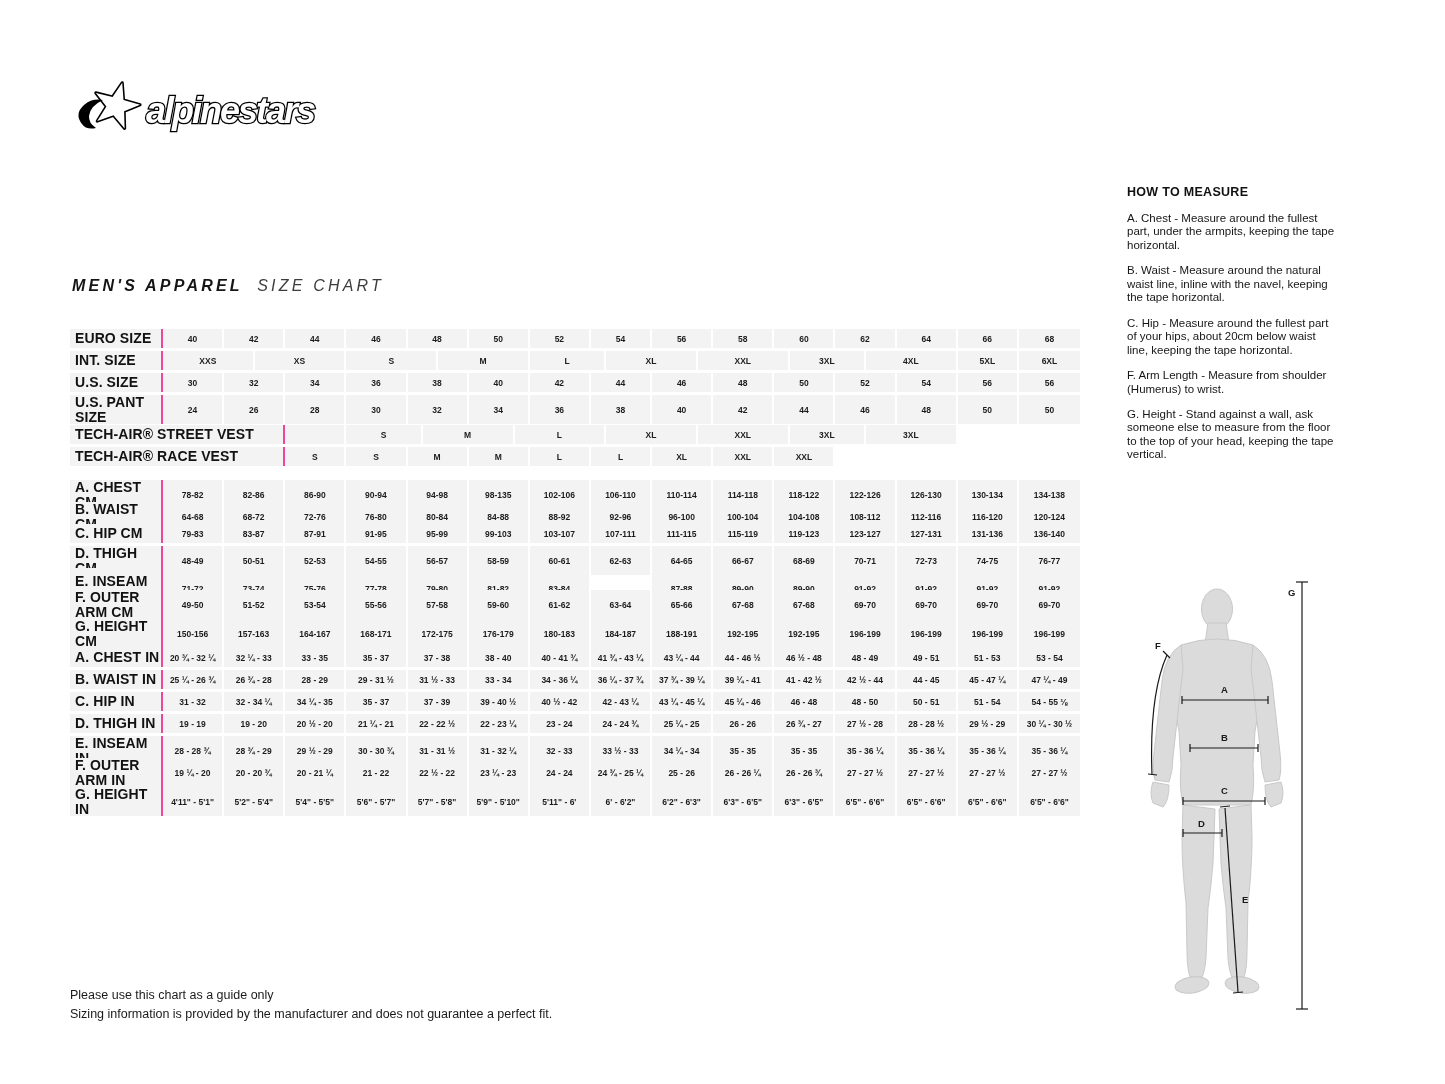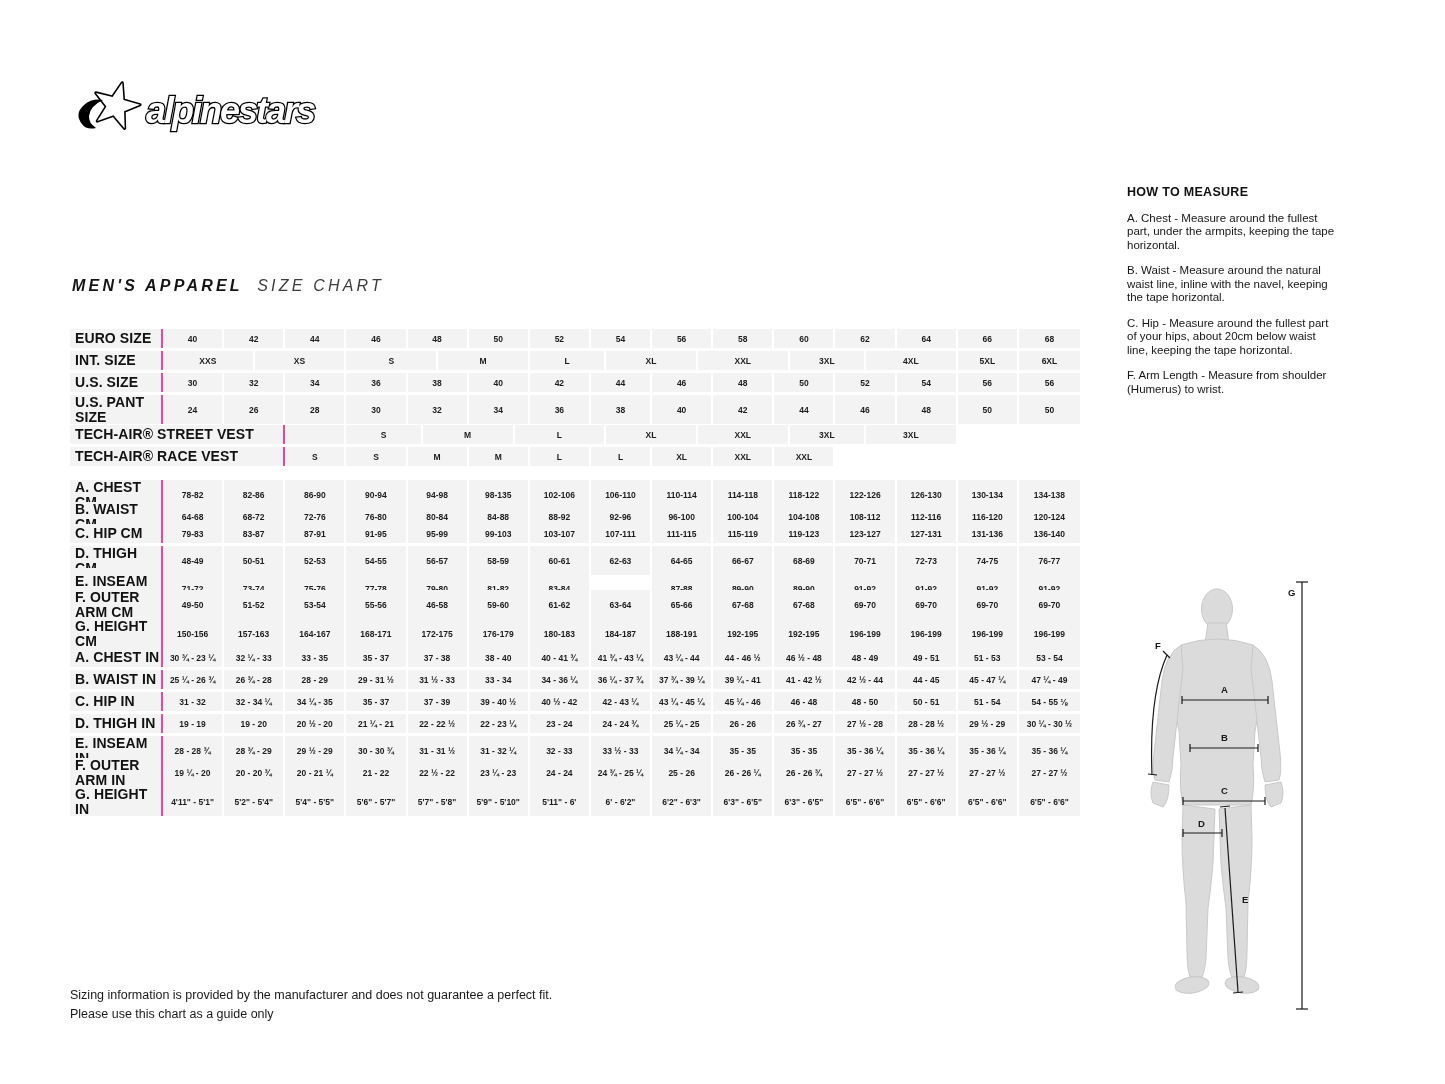--- a/index.html
+++ b/index.html
@@ -247,21 +247,21 @@
         <div class="cell" style="grid-column: span 4;">91-92</div>
         <div class="cell" style="grid-column: span 4;">91-92</div>
         <div class="cell" style="grid-column: span 4;">91-92</div>
       </div>
       <div class="trow tall">
         <div class="rlabel">F. OUTER ARM CM</div>
         <div class="cell" style="grid-column: span 4;">49-50</div>
         <div class="cell" style="grid-column: span 4;">51-52</div>
         <div class="cell" style="grid-column: span 4;">53-54</div>
         <div class="cell" style="grid-column: span 4;">55-56</div>
-        <div class="cell" style="grid-column: span 4;">46-58</div>
+        <div class="cell" style="grid-column: span 4;">57-58</div>
         <div class="cell" style="grid-column: span 4;">59-60</div>
         <div class="cell" style="grid-column: span 4;">61-62</div>
         <div class="cell" style="grid-column: span 4;">63-64</div>
         <div class="cell" style="grid-column: span 4;">65-66</div>
         <div class="cell" style="grid-column: span 4;">67-68</div>
         <div class="cell" style="grid-column: span 4;">67-68</div>
         <div class="cell" style="grid-column: span 4;">69-70</div>
         <div class="cell" style="grid-column: span 4;">69-70</div>
         <div class="cell" style="grid-column: span 4;">69-70</div>
         <div class="cell" style="grid-column: span 4;">69-70</div>
@@ -281,21 +281,21 @@
         <div class="cell" style="grid-column: span 4;">192-195</div>
         <div class="cell" style="grid-column: span 4;">196-199</div>
         <div class="cell" style="grid-column: span 4;">196-199</div>
         <div class="cell" style="grid-column: span 4;">196-199</div>
         <div class="cell" style="grid-column: span 4;">196-199</div>
       </div>
     </div>
     <div class="tgroup">
       <div class="trow">
         <div class="rlabel">A. CHEST IN</div>
-        <div class="cell" style="grid-column: span 4;">30 ¾ - 23 ¼</div>
+        <div class="cell" style="grid-column: span 4;">20 ¾ - 32 ¼</div>
         <div class="cell" style="grid-column: span 4;">32 ¼ - 33</div>
         <div class="cell" style="grid-column: span 4;">33 - 35</div>
         <div class="cell" style="grid-column: span 4;">35 - 37</div>
         <div class="cell" style="grid-column: span 4;">37 - 38</div>
         <div class="cell" style="grid-column: span 4;">38 - 40</div>
         <div class="cell" style="grid-column: span 4;">40 - 41 ¾</div>
         <div class="cell" style="grid-column: span 4;">41 ¾ - 43 ¼</div>
         <div class="cell" style="grid-column: span 4;">43 ¼ - 44</div>
         <div class="cell" style="grid-column: span 4;">44 - 46 ½</div>
         <div class="cell" style="grid-column: span 4;">46 ½ - 48</div>
@@ -414,20 +414,21 @@
       </div>
     </div>
   </div>
 
 <div class="measure">
   <h3>HOW TO MEASURE</h3>
   <p>A. Chest - Measure around the fullest part, under the armpits, keeping the tape horizontal.</p>
   <p>B. Waist - Measure around the natural waist line, inline with the navel, keeping the tape horizontal.</p>
   <p>C. Hip - Measure around the fullest part of your hips, about 20cm below waist line, keeping the tape horizontal.</p>
   <p>F. Arm Length - Measure from shoulder (Humerus) to wrist.</p>
+  <p>G. Height - Stand against a wall, ask someone else to measure from the floor to the top of your head, keeping the tape vertical.</p>
 </div>
 
 <div class="figure">
   <svg width="178" height="447" viewBox="0 0 178 447">
     <g fill="#dbdbdb" stroke="#c9c9c9" stroke-width="1">
       <ellipse cx="72" cy="36" rx="15.5" ry="20"></ellipse>
       <path d="M63,50 L81,50 L84,70 Q72,78 60,70 Z"></path>
       <path d="M36,72 Q72,60 108,72 L114,98 Q117,128 110,158 L108,192 Q110,215 106,232 L38,232 Q34,215 36,192 L34,158 Q27,128 30,98 Z"></path>
       <path d="M36,72 Q20,82 17,108 L9,180 Q7,198 10,207 L24,209 Q28,198 28,184 L34,130 L38,96 Z"></path>
       <path d="M108,72 Q124,82 127,108 L135,180 Q137,198 134,207 L120,209 Q116,198 116,184 L110,130 L106,96 Z"></path>
@@ -467,15 +468,15 @@
       <text x="76" y="221">C</text>
       <text x="53" y="254">D</text>
       <text x="97" y="330">E</text>
       <text x="10" y="76">F</text>
       <text x="143" y="23">G</text>
     </g>
   </svg>
 </div>
 
 <div class="footer">
+  <div>Please use this chart as a guide only</div>
   <div>Sizing information is provided by the manufacturer and does not guarantee a perfect fit.</div>
-  <div>Please use this chart as a guide only</div>
 </div>
 
 </body></html>

